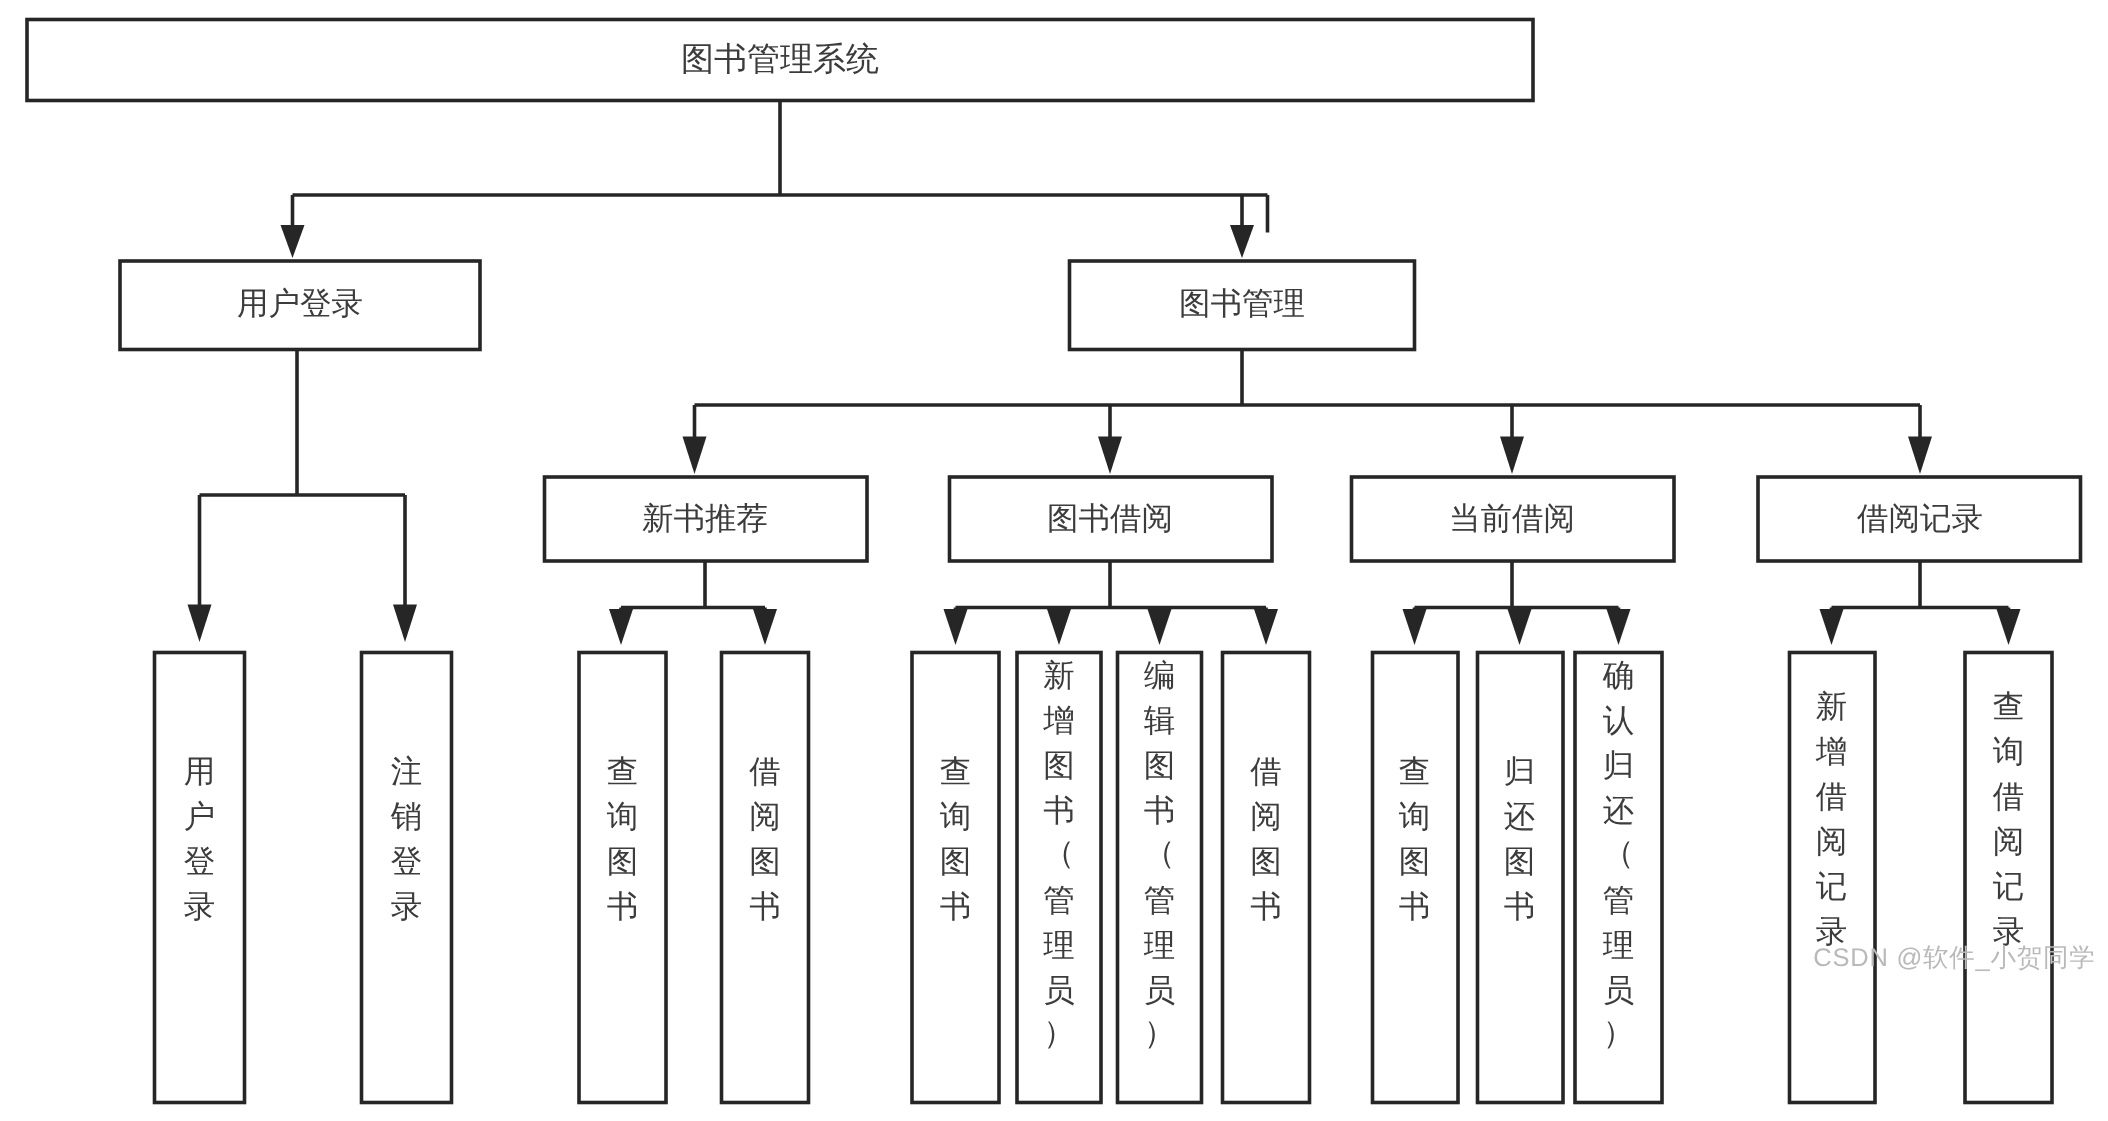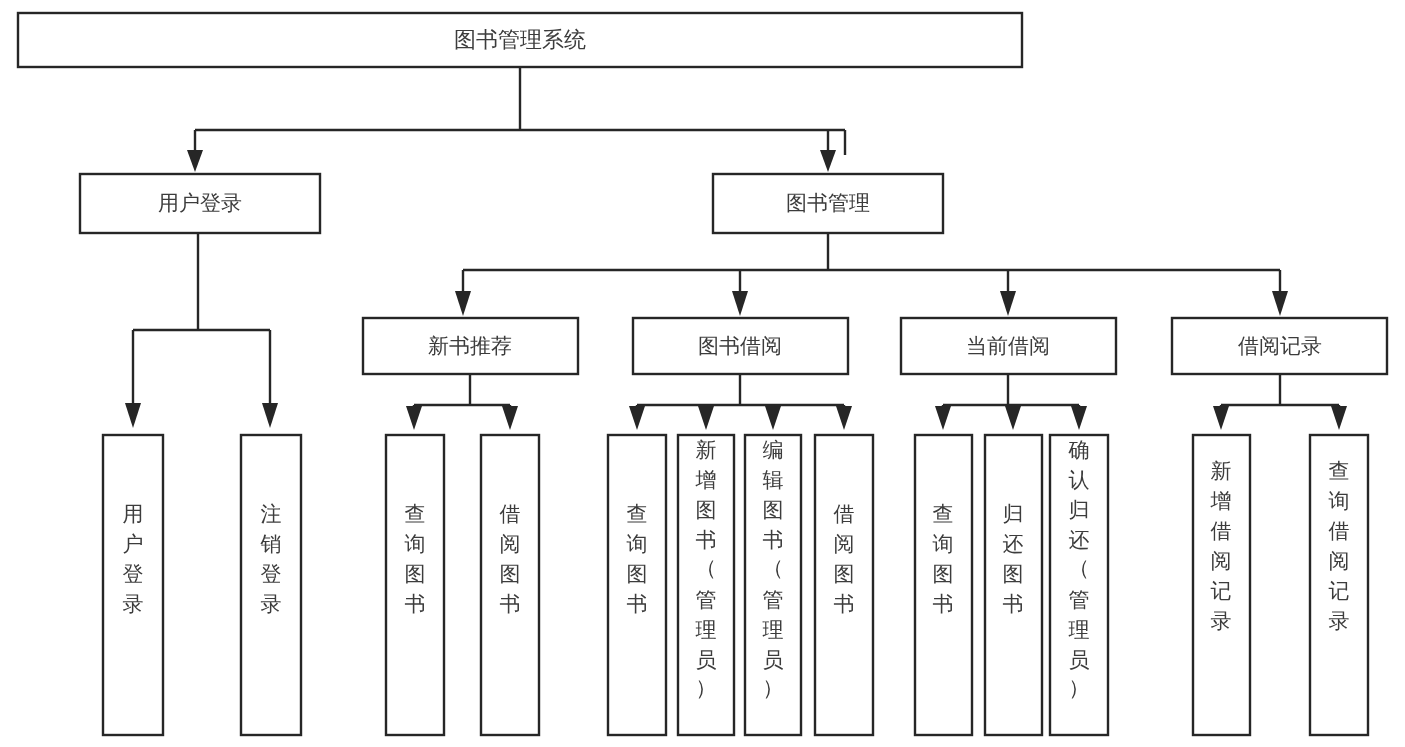--- a/index.html
+++ b/index.html
@@ -246,13 +246,14 @@
       <text class="vlabel" x="1221" y="478"><tspan x="1221" y="478">新</tspan><tspan x="1221" y="508">增</tspan><tspan x="1221" y="538">借</tspan><tspan x="1221" y="568">阅</tspan><tspan x="1221" y="598">记</tspan><tspan x="1221" y="628">录</tspan></text>
     </g>
 
     <g>
       <rect class="node-box" x="1310" y="435" width="58" height="300"></rect>
       <text class="vlabel" x="1339" y="478"><tspan x="1339" y="478">查</tspan><tspan x="1339" y="508">询</tspan><tspan x="1339" y="538">借</tspan><tspan x="1339" y="568">阅</tspan><tspan x="1339" y="598">记</tspan><tspan x="1339" y="628">录</tspan></text>
     </g>
 
   </svg>
 
+  <div class="watermark">CSDN @软件_小贺同学</div>
 </div>
 
 </body></html>

